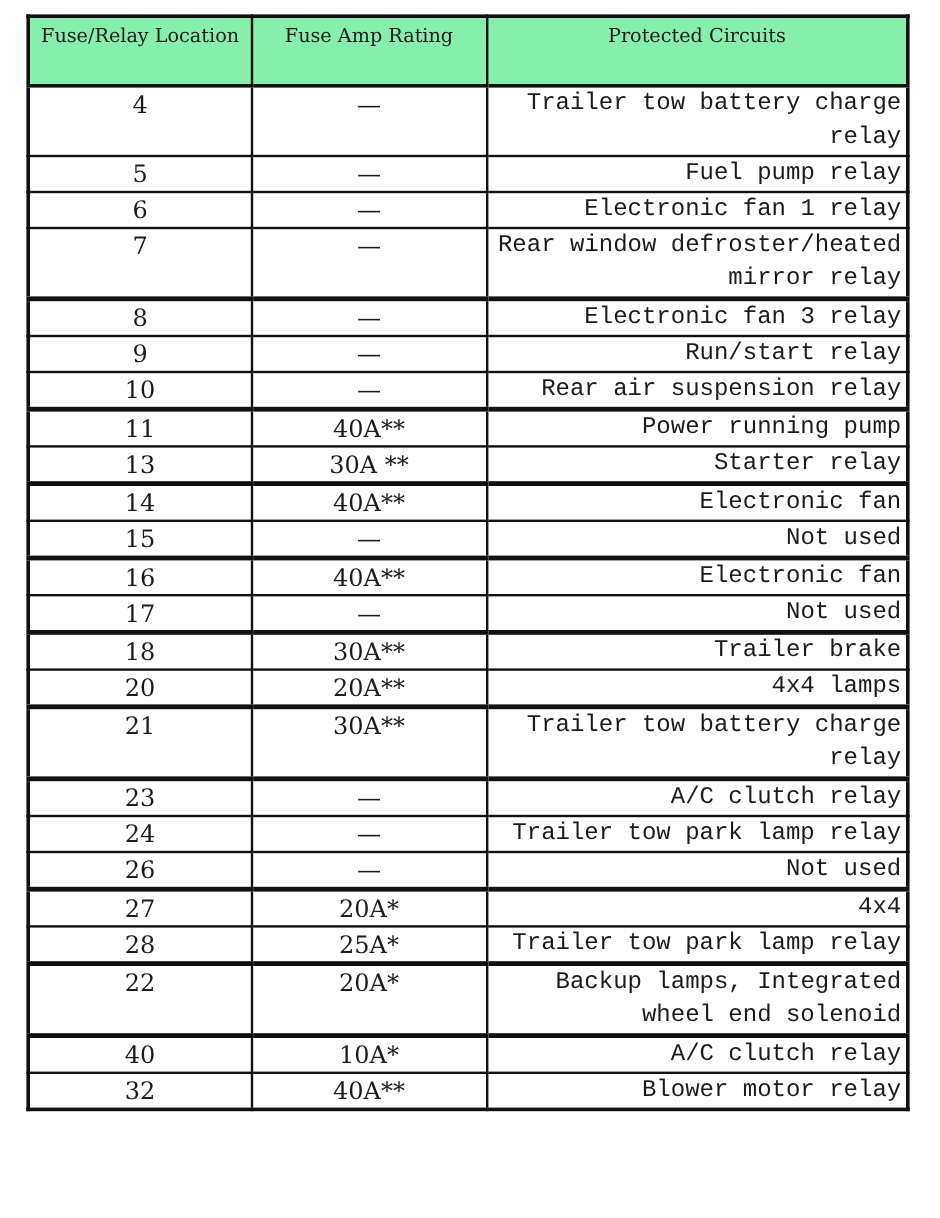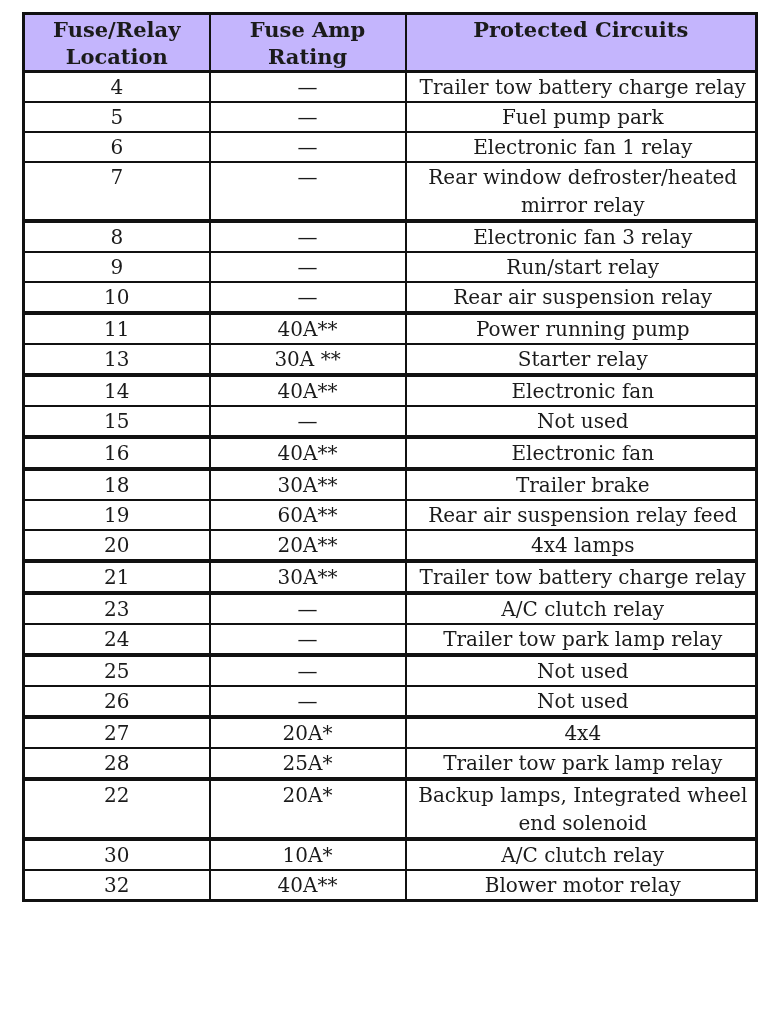--- a/index.html
+++ b/index.html
@@ -34,35 +34,35 @@
     border-right: 2px solid #111111;
     border-top: 2px solid #111111;
     border-bottom: 2px solid #111111;
     vertical-align: top;
     font-size: 20px;
     line-height: 28px;
     padding: 0;
     overflow: hidden;
   }
   thead th {
-    background: #c4b5fd;
-    font-weight: bold;
-    font-size: 21px;
+    background: #86efac;
+    font-weight: normal;
+    font-size: 16px;
     line-height: 27px;
     text-align: center;
     height: 54px;
     border-bottom: 3px solid #111111;
     padding-top: 1px;
   }
   tbody td {
     background: #ffffff;
     height: 27px;
   }
   td.cell-loc, td.cell-amp { text-align: center; }
-  td.cell-circ { text-align: center; padding-left: 8px; padding-right: 4px; }
+  td.cell-circ { text-align: right; padding-left: 8px; padding-right: 4px; font-family: Liberation Mono, monospace; }
 
   tr.thick-top td { border-top: 4px solid #111111; }
 </style>
 </head>
 <body>
 
 <div class="page">
   <table class="fuse-table">
     <colgroup>
       <col class="c-loc">
@@ -78,21 +78,21 @@
     </thead>
     <tbody id="table-body">
         <tr>
           <td class="cell-loc">4</td>
           <td class="cell-amp">—</td>
           <td class="cell-circ">Trailer tow battery charge relay</td>
         </tr>
         <tr>
           <td class="cell-loc">5</td>
           <td class="cell-amp">—</td>
-          <td class="cell-circ">Fuel pump park</td>
+          <td class="cell-circ">Fuel pump relay</td>
         </tr>
         <tr>
           <td class="cell-loc">6</td>
           <td class="cell-amp">—</td>
           <td class="cell-circ">Electronic fan 1 relay</td>
         </tr>
         <tr>
           <td class="cell-loc">7</td>
           <td class="cell-amp">—</td>
           <td class="cell-circ">Rear window defroster/heated mirror relay</td>
@@ -130,55 +130,50 @@
         <tr>
           <td class="cell-loc">15</td>
           <td class="cell-amp">—</td>
           <td class="cell-circ">Not used</td>
         </tr>
         <tr class="thick-top">
           <td class="cell-loc">16</td>
           <td class="cell-amp">40A**</td>
           <td class="cell-circ">Electronic fan</td>
         </tr>
+        <tr>
+          <td class="cell-loc">17</td>
+          <td class="cell-amp">—</td>
+          <td class="cell-circ">Not used</td>
+        </tr>
         <tr class="thick-top">
           <td class="cell-loc">18</td>
           <td class="cell-amp">30A**</td>
           <td class="cell-circ">Trailer brake</td>
         </tr>
         <tr>
-          <td class="cell-loc">19</td>
-          <td class="cell-amp">60A**</td>
-          <td class="cell-circ">Rear air suspension relay feed</td>
-        </tr>
-        <tr>
           <td class="cell-loc">20</td>
           <td class="cell-amp">20A**</td>
           <td class="cell-circ">4x4 lamps</td>
         </tr>
         <tr class="thick-top">
           <td class="cell-loc">21</td>
           <td class="cell-amp">30A**</td>
           <td class="cell-circ">Trailer tow battery charge relay</td>
         </tr>
         <tr class="thick-top">
           <td class="cell-loc">23</td>
           <td class="cell-amp">—</td>
           <td class="cell-circ">A/C clutch relay</td>
         </tr>
         <tr>
           <td class="cell-loc">24</td>
           <td class="cell-amp">—</td>
           <td class="cell-circ">Trailer tow park lamp relay</td>
         </tr>
-        <tr class="thick-top">
-          <td class="cell-loc">25</td>
-          <td class="cell-amp">—</td>
-          <td class="cell-circ">Not used</td>
-        </tr>
         <tr>
           <td class="cell-loc">26</td>
           <td class="cell-amp">—</td>
           <td class="cell-circ">Not used</td>
         </tr>
         <tr class="thick-top">
           <td class="cell-loc">27</td>
           <td class="cell-amp">20A*</td>
           <td class="cell-circ">4x4</td>
         </tr>
@@ -186,21 +181,21 @@
           <td class="cell-loc">28</td>
           <td class="cell-amp">25A*</td>
           <td class="cell-circ">Trailer tow park lamp relay</td>
         </tr>
         <tr class="thick-top">
           <td class="cell-loc">22</td>
           <td class="cell-amp">20A*</td>
           <td class="cell-circ">Backup lamps, Integrated wheel end solenoid</td>
         </tr>
         <tr class="thick-top">
-          <td class="cell-loc">30</td>
+          <td class="cell-loc">40</td>
           <td class="cell-amp">10A*</td>
           <td class="cell-circ">A/C clutch relay</td>
         </tr>
         <tr>
           <td class="cell-loc">32</td>
           <td class="cell-amp">40A**</td>
           <td class="cell-circ">Blower motor relay</td>
         </tr>
       </tbody>
   </table>

